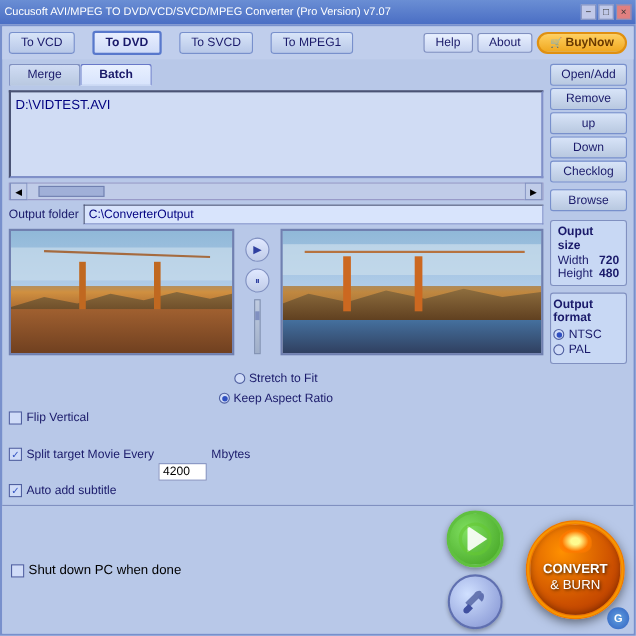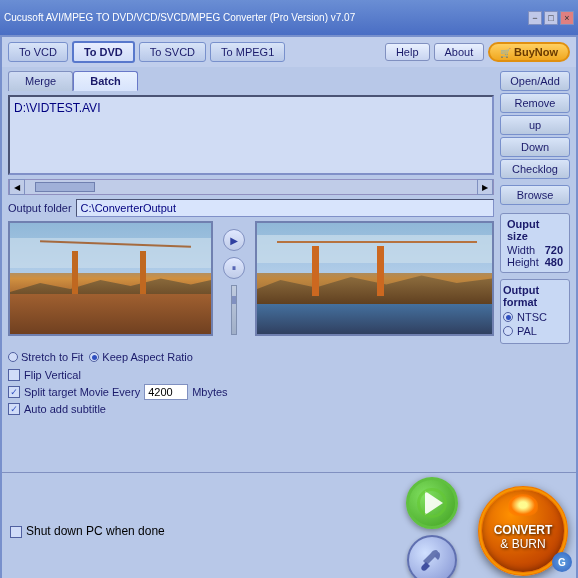--- a/index.html
+++ b/index.html
@@ -9,21 +9,21 @@
       background: #c8d4f0;
       font-family: Arial, sans-serif;
       font-size: 12px;
       overflow: hidden;
       position: relative;
     }
 
     
     #titlebar {
       background: linear-gradient(to bottom, #6a8ed4, #4a6ec4);
-      height: 35px;
+      height: 22px;
       display: flex;
       align-items: center;
       justify-content: space-between;
       padding: 0 4px;
       color: white;
     }
     #titlebar-controls { display: flex; gap: 2px; }
     .titlebar-btn {
       width: 14px; height: 14px;
       background: #c0c8e8;
@@ -40,21 +40,21 @@
       height: calc(578px - 22px);
       display: flex;
       flex-direction: column;
     }
 
     
     #top-buttons {
       display: flex;
       align-items: center;
       padding: 4px 6px;
-      gap: 4px;
+      gap: 16px;
       background: #c0ceec;
     }
 
     .nav-btn {
       padding: 3px 10px;
       background: linear-gradient(to bottom, #d8e4f8, #b8c8e8);
       border: 1px solid #7890cc;
       border-radius: 3px;
       cursor: pointer;
       font-size: 11px;
@@ -262,20 +262,21 @@
       font-size: 10px;
       cursor: pointer;
       color: #3040a0;
     }
 
     
     #options-row {
       display: flex;
       gap: 16px;
       align-items: center;
+      flex-direction: column;
     }
     .radio-item {
       display: flex;
       align-items: center;
       gap: 3px;
       font-size: 11px;
       color: #1a1a6a;
     }
     .radio-circle {
       width: 10px; height: 10px;
@@ -580,21 +581,21 @@
         </div>
       </div>
       <div style="display:flex;flex-direction:column;gap:3px;margin-top:2px;">
         <div class="checkbox-item">
           <div class="checkbox"></div>
           <span>Flip Vertical</span>
         </div>
         <div class="checkbox-item">
           <div class="checkbox checked">✓</div>
           <span>Split target Movie Every</span>
-          <input type="text" class="number-input" style="width: 44px;" value="4200">
+          <input type="text" class="number-input" style="width: 44px; margin-top: 32px;" value="4200">
           <span>Mbytes</span>
         </div>
         <div class="checkbox-item">
           <div class="checkbox checked">✓</div>
           <span>Auto add subtitle</span>
         </div>
       </div>
 
     </div>
 

